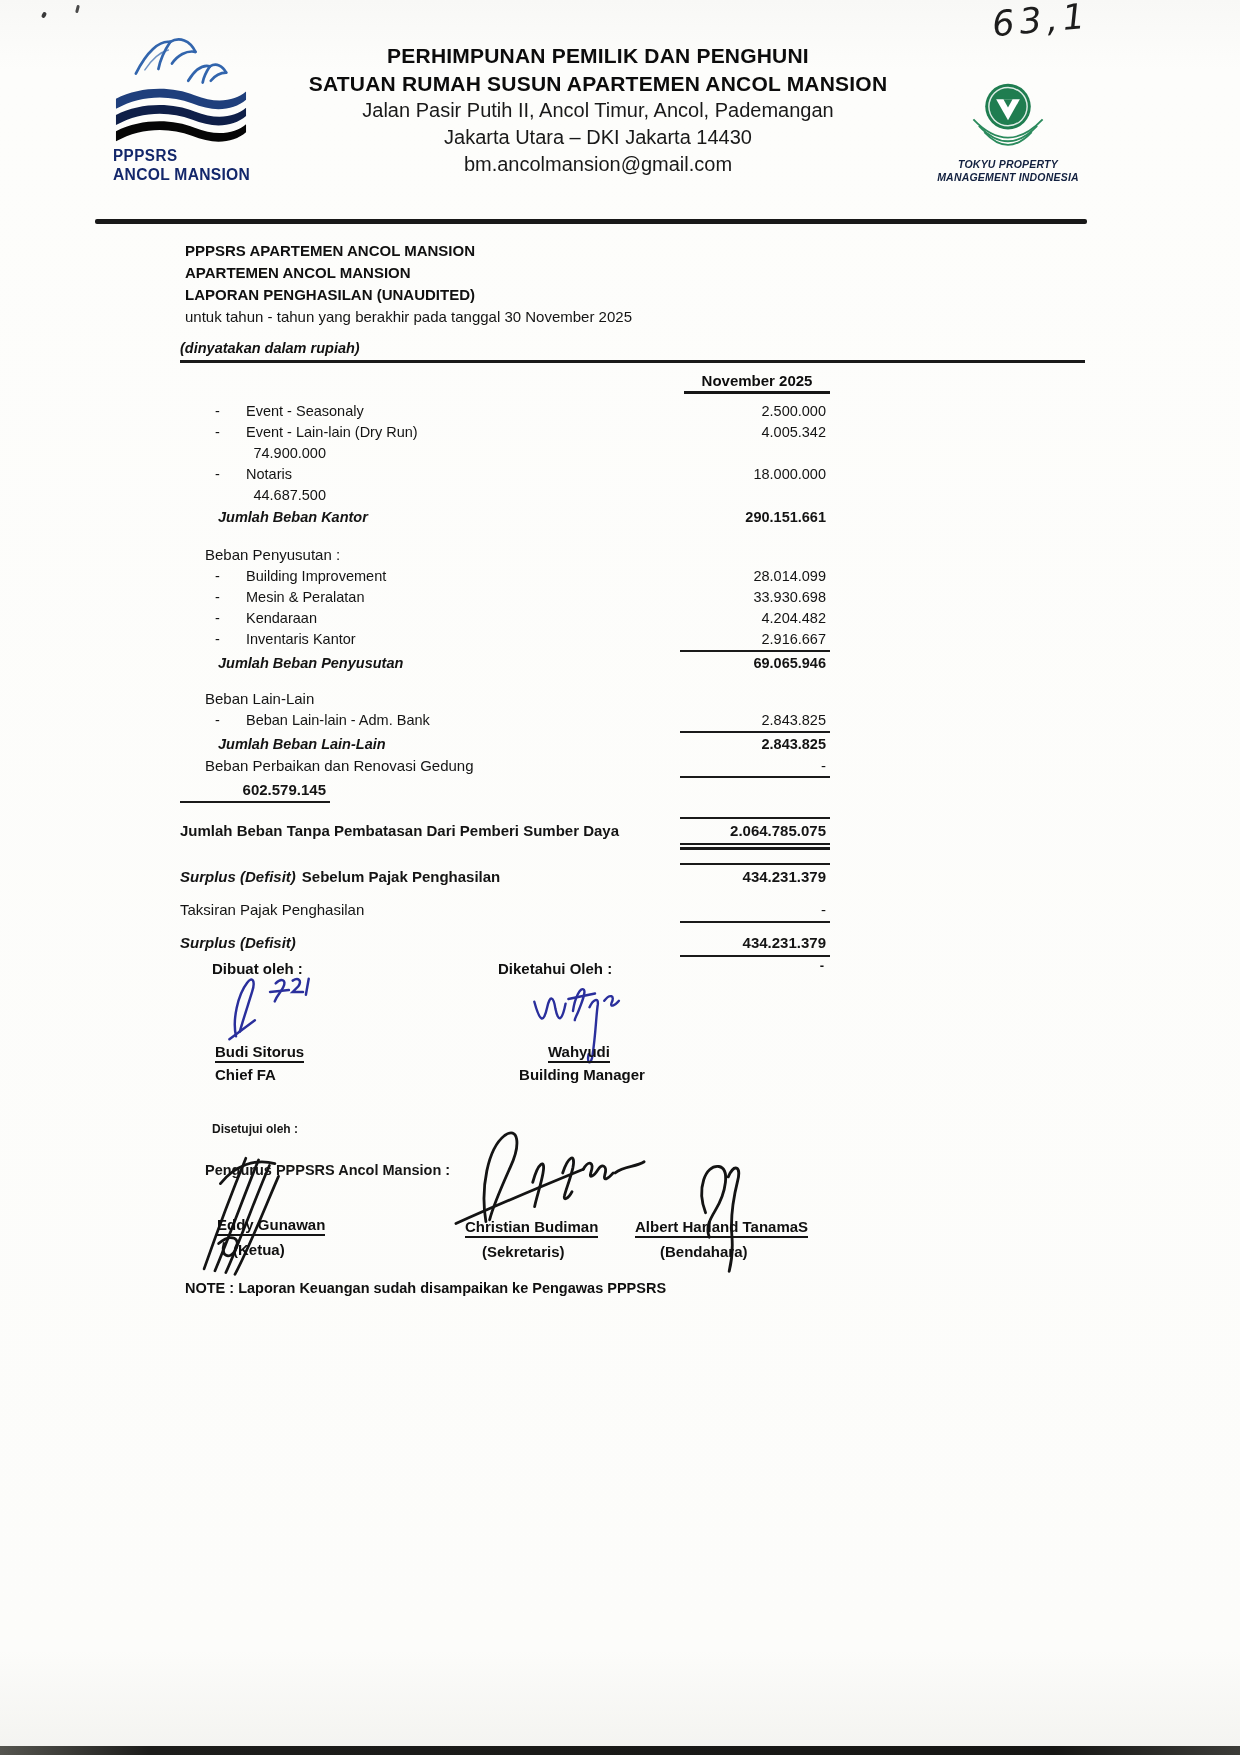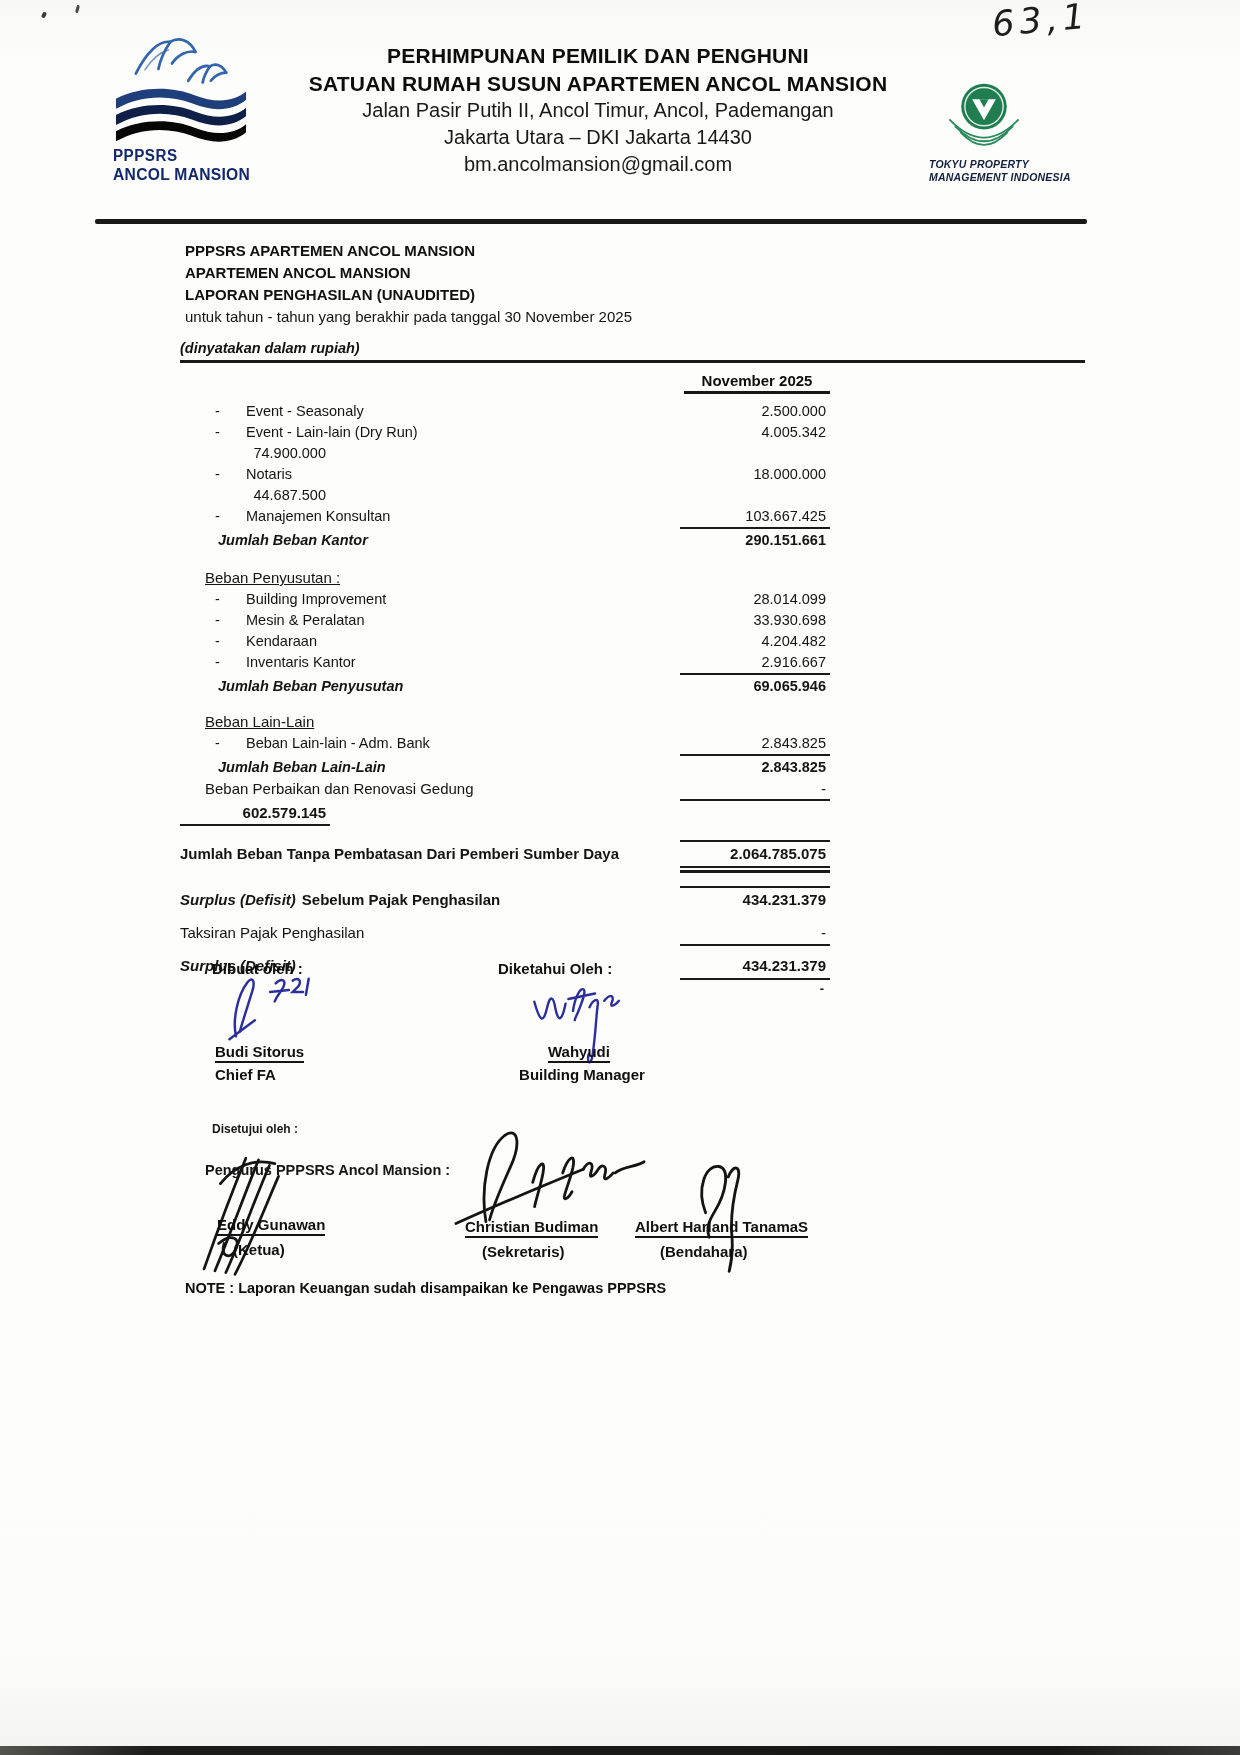--- a/index.html
+++ b/index.html
@@ -17,21 +17,21 @@
             transform:rotate(-5deg);letter-spacing:5px;font-family:"DejaVu Sans",sans-serif;font-weight:500;}
 
   
   .hdr{left:95px;top:32px;width:992px;display:flex;align-items:flex-start;}
   .hdr-logo{width:172px;flex:0 0 auto;text-align:center;}
   .logo-txt1{font-size:16px;font-weight:800;color:#13276b;letter-spacing:.5px;line-height:1.05;text-align:left;margin-left:18px;transform:scaleX(.95);transform-origin:left;}
   .logo-txt2{font-size:17px;font-weight:800;color:#13276b;letter-spacing:.3px;line-height:1.15;text-align:left;margin-left:18px;transform:scaleX(.92);transform-origin:left;}
   .hdr-center{flex:1 1 auto;text-align:center;padding-top:10px;}
   .org1,.org2{font-size:21px;font-weight:700;color:#0c0c0c;line-height:1.32;letter-spacing:.2px;}
   .addr{font-size:20px;font-weight:400;color:#191919;line-height:1.34;}
-  .hdr-tokyu{width:158px;flex:0 0 auto;text-align:left;padding-top:40px;}
+  .hdr-tokyu{width:158px;flex:0 0 auto;text-align:center;padding-top:40px;}
   .tokyu-txt{font-size:10.5px;font-weight:700;font-style:italic;color:#12203f;line-height:1.25;letter-spacing:.2px;}
 
   .rule{left:95px;top:219px;width:992px;height:5px;background:#191919;border-radius:2px;}
 
   
   .titleblock{left:185px;top:240px;font-size:15px;line-height:1.47;}
   .tb-b{font-weight:700;color:#101010;}
   .tb-n{font-weight:400;color:#141414;}
   .currency{left:180px;top:340px;width:905px;border-bottom:3px solid #1a1a1a;padding-bottom:4px;
             font-size:14.5px;font-weight:700;font-style:italic;color:#121212;}
@@ -44,21 +44,21 @@
   .rows{margin-top:7px;}
   .srow{display:flex;align-items:baseline;line-height:21px;min-height:21px;}
   .srow .lbl{flex:1 1 auto;}
   .srow .val{flex:0 0 auto;width:146px;text-align:right;padding-right:4px;}
   .r-item .lbl{padding-left:35px;}
   .bullet{display:inline-block;width:31px;}
   .r-sub{line-height:22px;}
   .r-sub .lbl{padding-left:38px;font-weight:700;font-style:italic;}
   .r-sub .val{font-weight:700;}
   .r-sec{line-height:22px;font-size:15px;}
-  .r-sec .lbl{padding-left:25px;text-decoration:underline;}
+  .r-sec .lbl{padding-left:25px;}
   .r-plain25{font-size:15px;}
   .r-plain25 .lbl{padding-left:25px;}
   .r-bold25{font-size:15px;font-weight:700;line-height:23px;}
   .r-bold25 .lbl{padding-left:25px;}
   .r-grand{font-size:15px;font-weight:700;line-height:24px;}
   .r-surplus{font-size:15px;line-height:24px;}
   .r-surplus .it{font-weight:700;font-style:italic;}
   .r-surplus .rest{font-weight:700;margin-left:6px;}
   .r-surplus .val{font-weight:700;}
   .r-tax{font-size:15px;line-height:22px;}
@@ -165,24 +165,20 @@
       <div class="srow r-item">
           <span class="val">74.900.000</span>
         </div>
       <div class="srow r-item">
           <span class="lbl"><span class="bullet">-</span><span>Notaris</span></span>
           <span class="val">18.000.000</span>
         </div>
       <div class="srow r-item">
           <span class="val">44.687.500</span>
         </div>
-      <div class="srow r-item">
-          <span class="lbl"><span class="bullet">-</span><span>Manajemen Konsultan</span></span>
-          <span class="val v-bot">103.667.425</span>
-        </div>
       <div class="srow r-sub">
           <span class="lbl">Jumlah Beban Kantor</span>
           <span class="val">290.151.661</span>
         </div>
 
       <div class="gap16"></div>
       <div class="srow r-sec">
           <span class="lbl">Beban Penyusutan :</span>
         </div>
       <div class="srow r-item">

